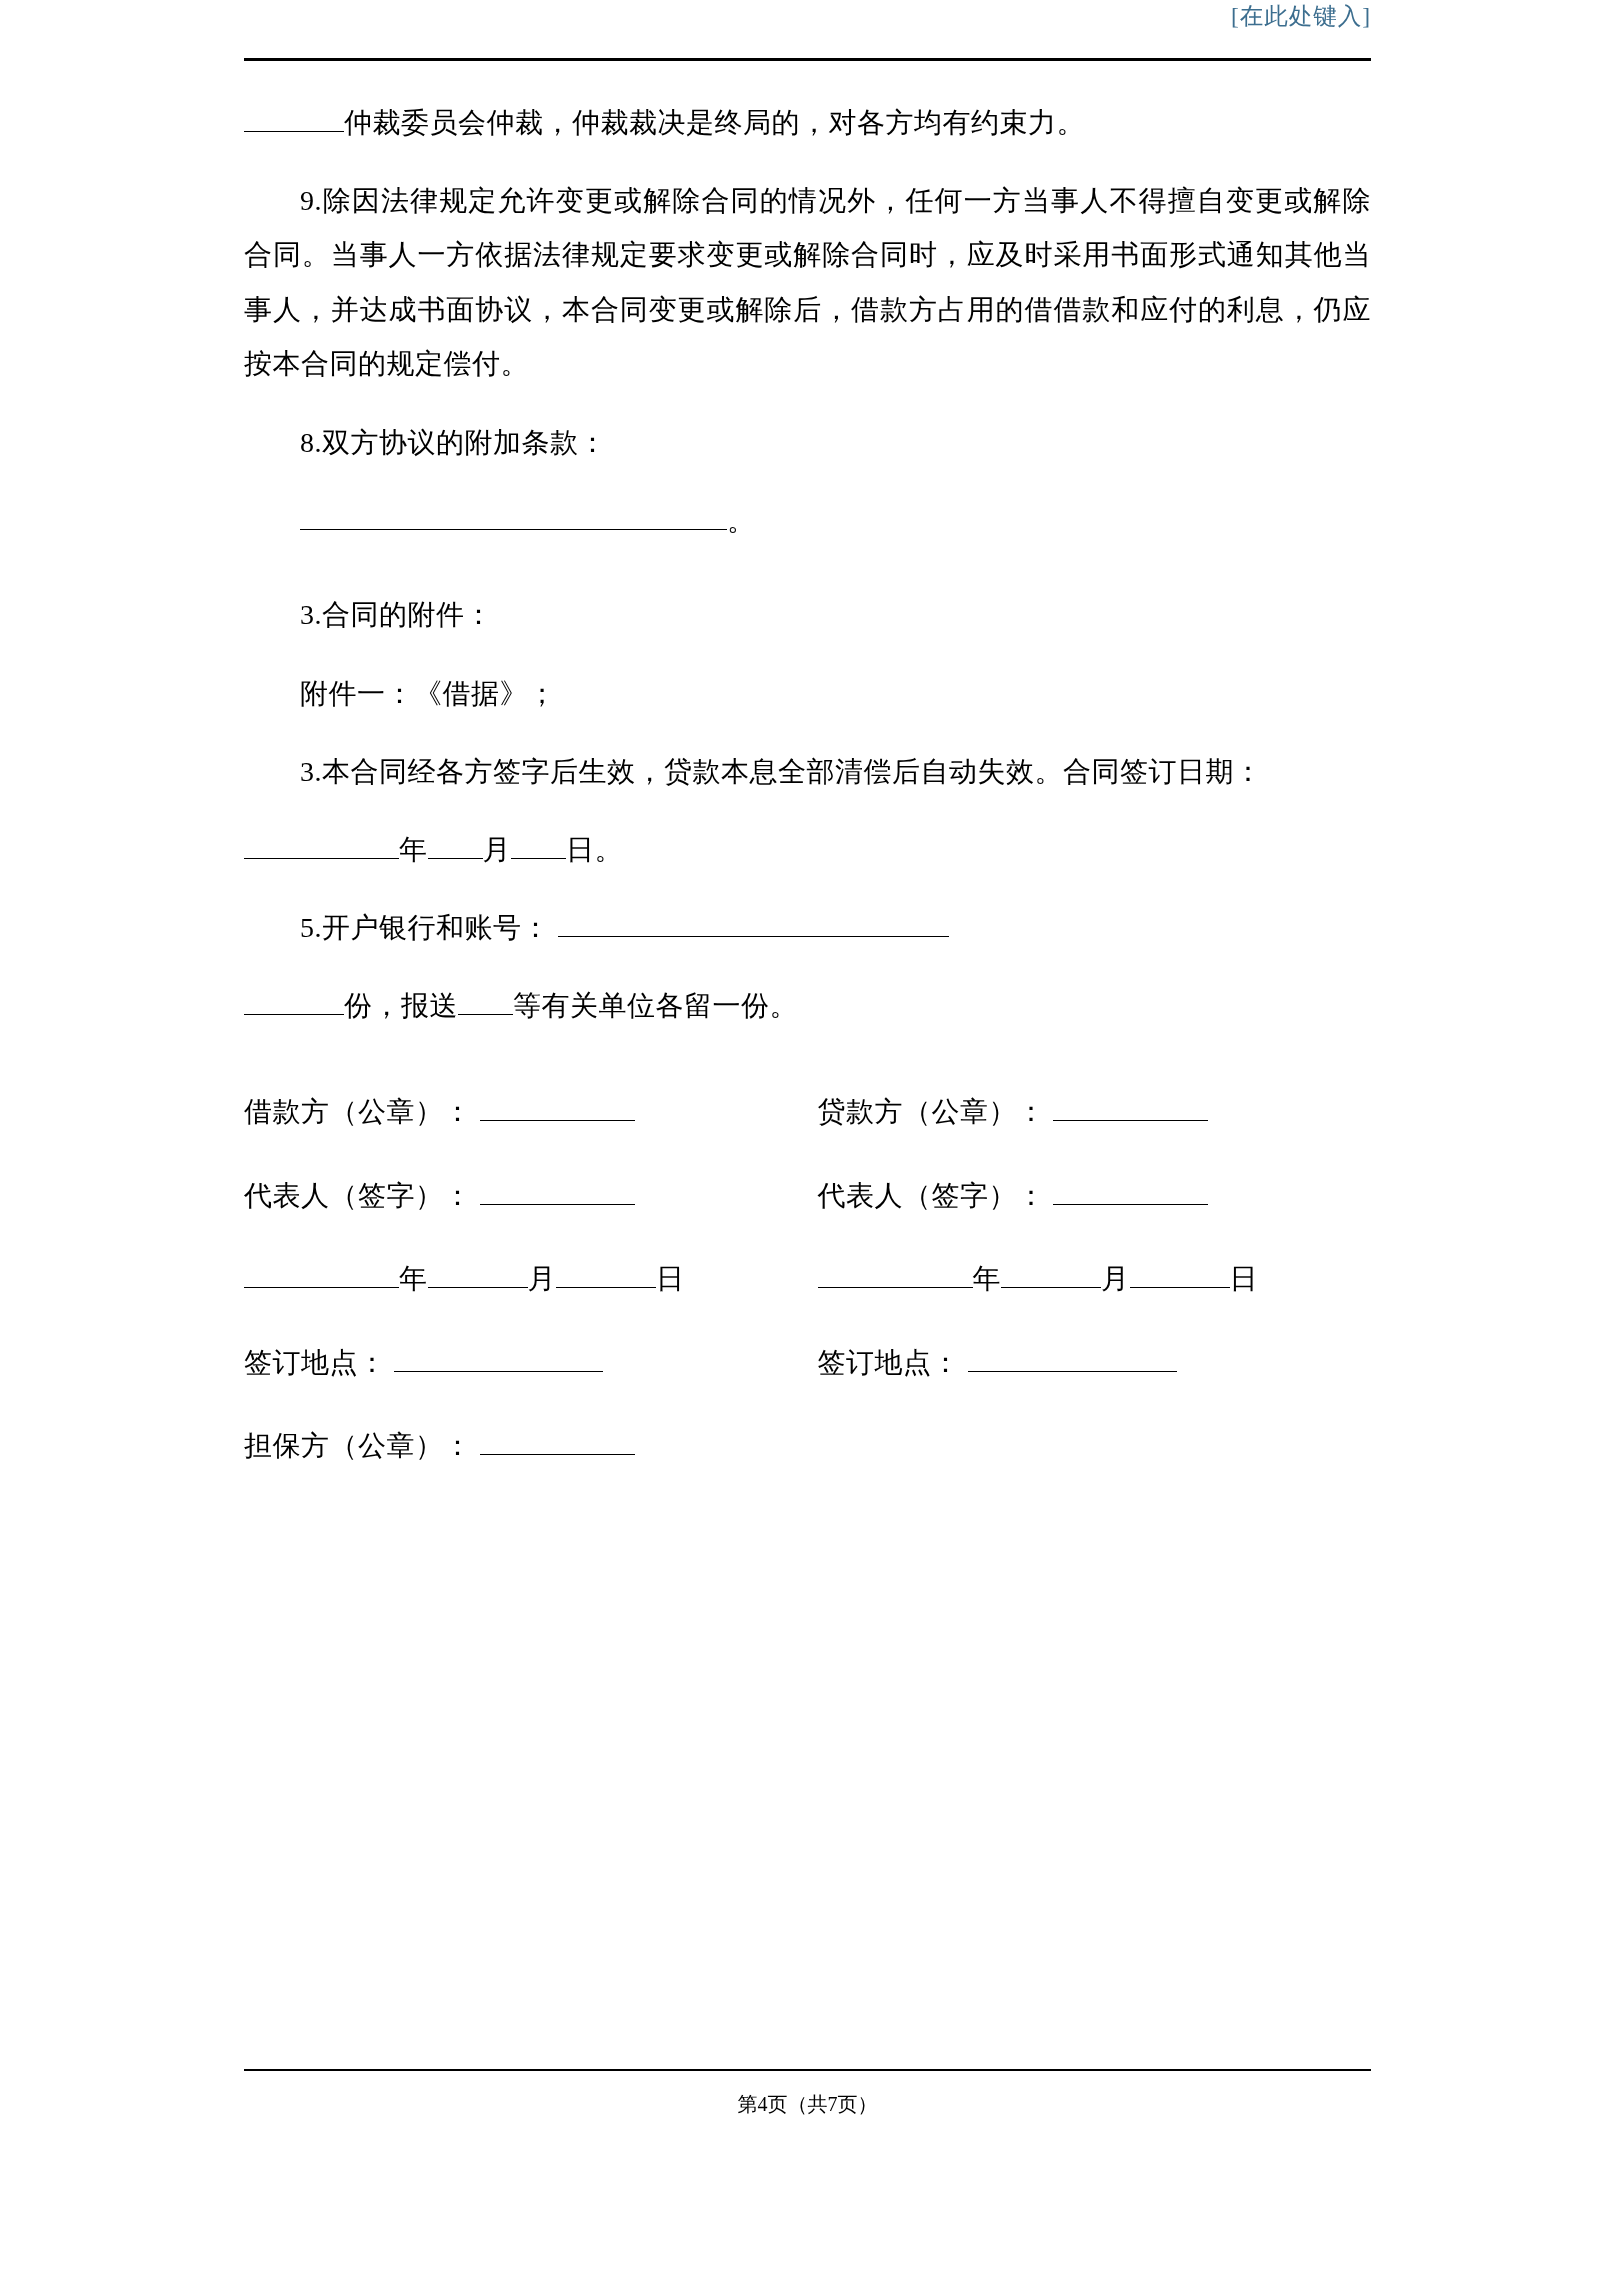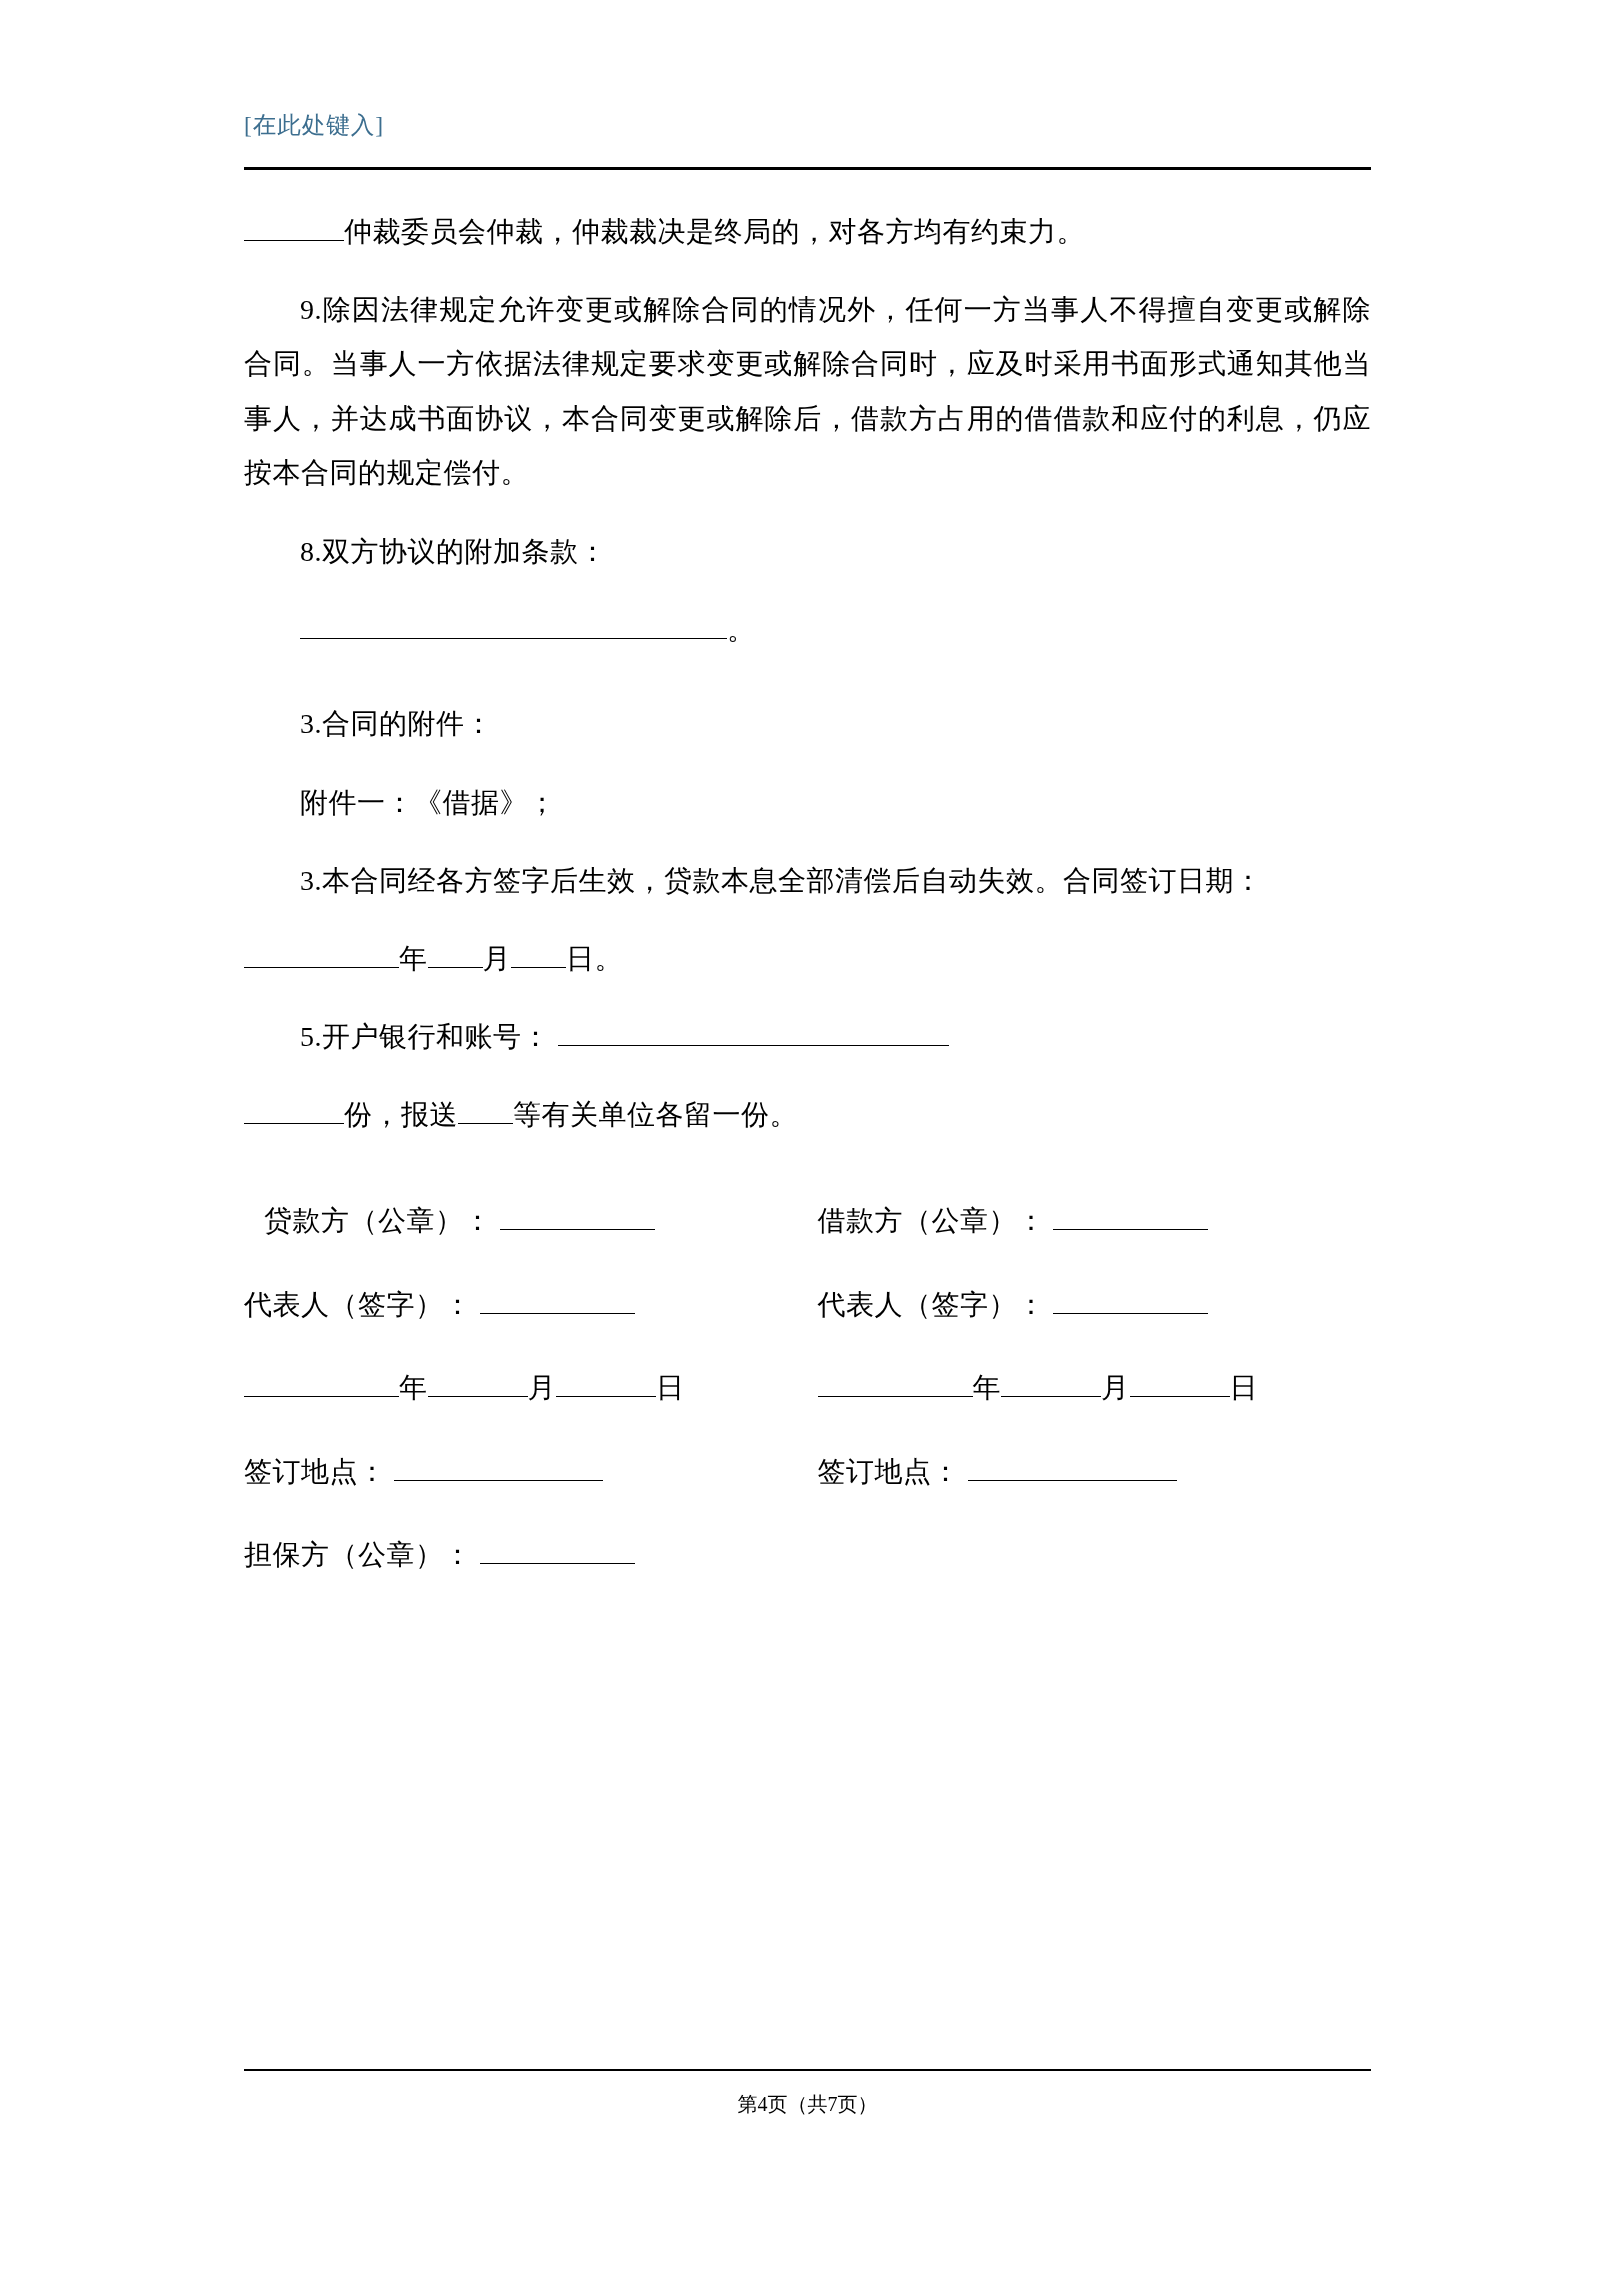--- a/index.html
+++ b/index.html
@@ -24,25 +24,24 @@
   }
   .content {
     position: absolute;
     left: 244px;
     top: 0;
     width: 1127px;
   }
 
   
   .header {
-    text-align: left;
+    text-align: right;
     color: #3c6e8f;
     font-family: "Liberation Serif", "DejaVu Serif", serif;
     font-size: 23.6px;
-    padding-top: 109px;
     letter-spacing: 0.9px;
   }
   .header-rule {
     margin-top: 25.5px;
     border-bottom: 3.6px solid #000000;
     width: 100%;
   }
 
   
   .body {
@@ -157,25 +156,25 @@
       </p>
 
       <p class="p">
         <span class="blank-md"></span><span>份，报送</span><span class="blank-sm"></span><span>等有关单位各留一份。</span>
       </p>
 
 
       <div class="sig-block">
 
         <div class="sig-row">
+          <div class="sig-col left">
+            <span>借款方（公章）：</span>&nbsp;<span class="blank-lg"></span>
+          </div>
           <div class="sig-col right">
             <span>贷款方（公章）：</span>&nbsp;<span class="blank-lg"></span>
-          </div>
-          <div class="sig-col left">
-            <span>借款方（公章）：</span>&nbsp;<span class="blank-lg"></span>
           </div>
         </div>
 
         <div class="sig-row">
           <div class="sig-col left">
             <span>代表人（签字）：</span>&nbsp;<span class="blank-lg"></span>
           </div>
           <div class="sig-col right">
             <span>代表人（签字）：</span>&nbsp;<span class="blank-lg"></span>
           </div>

